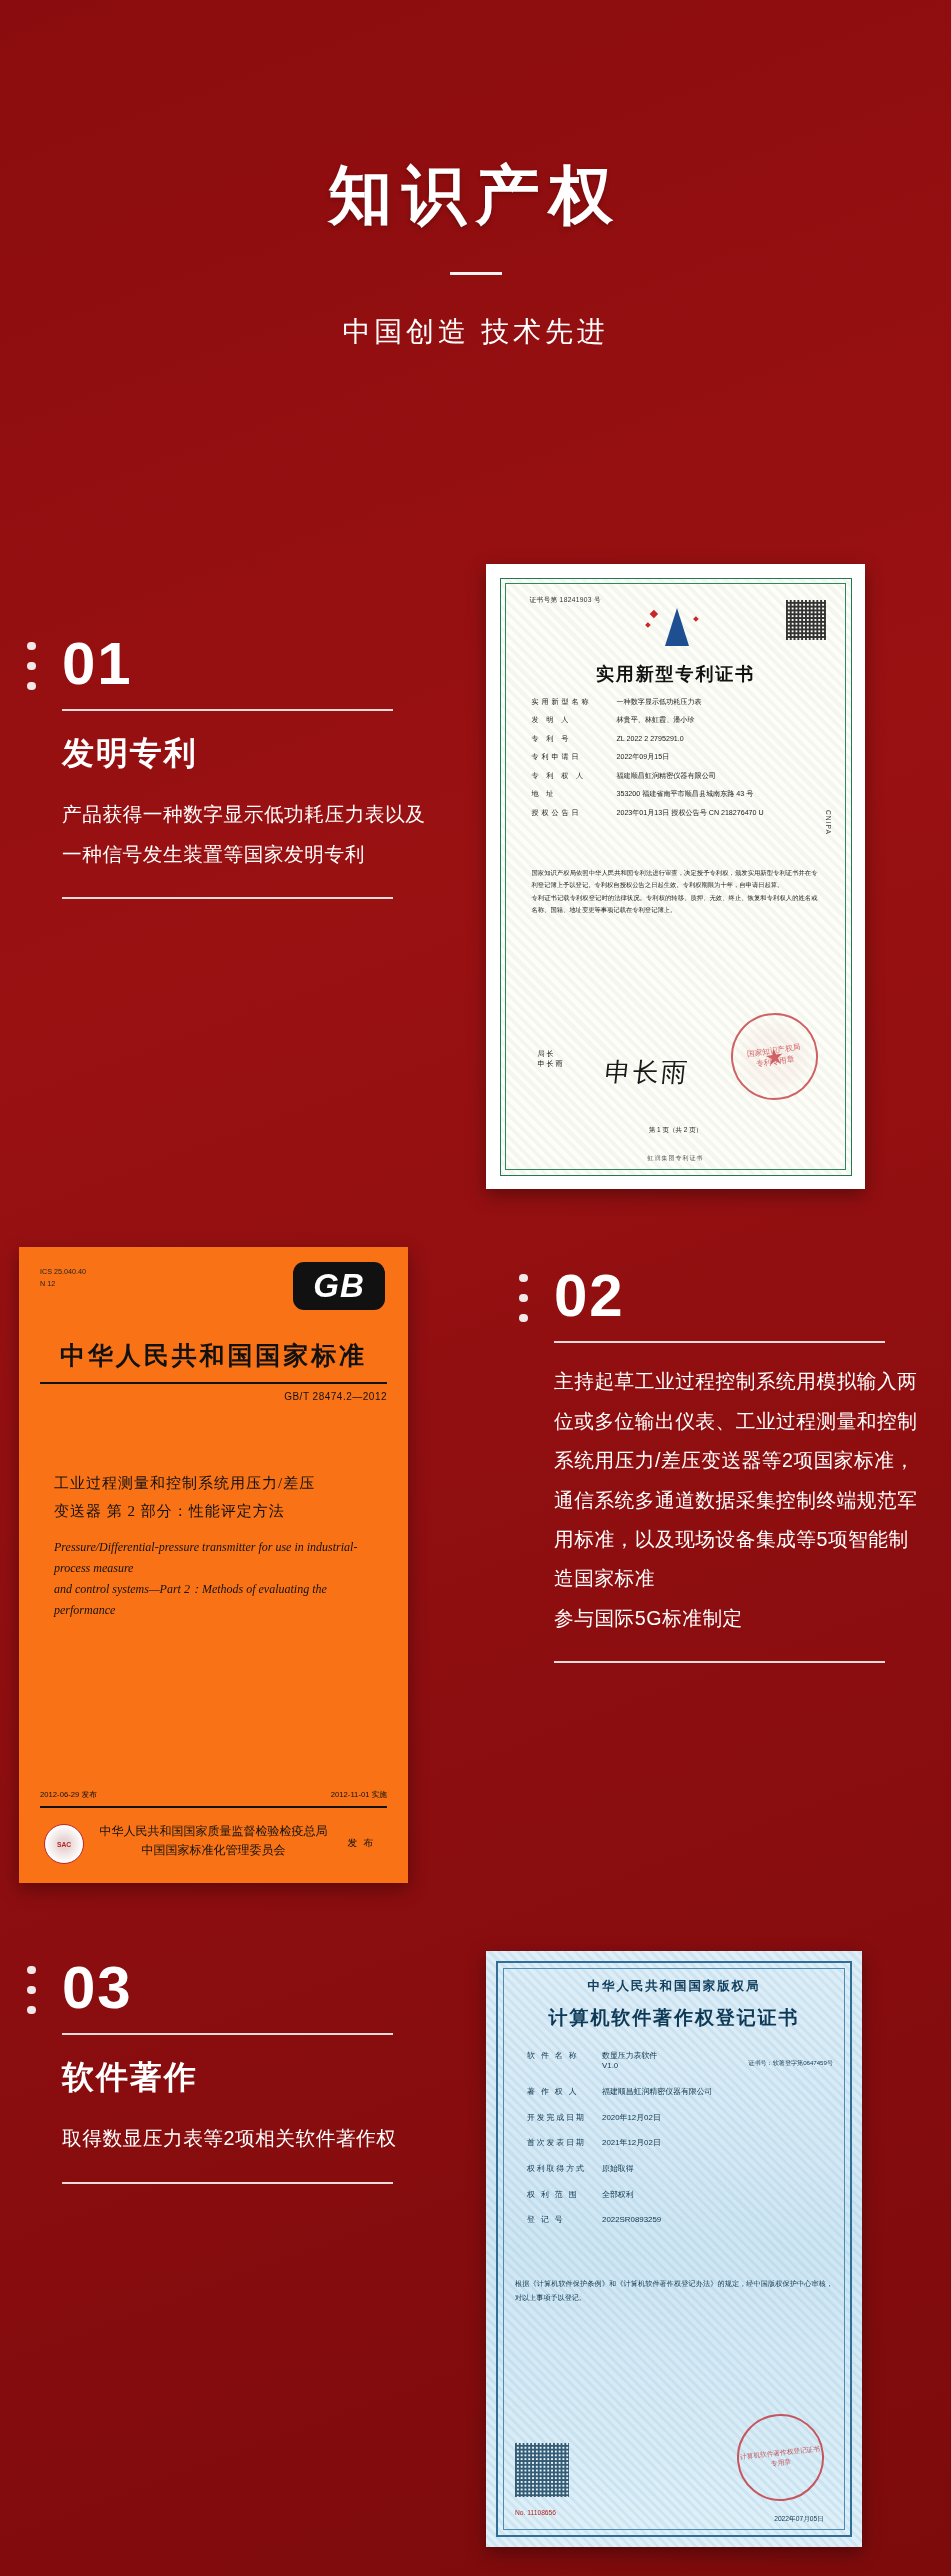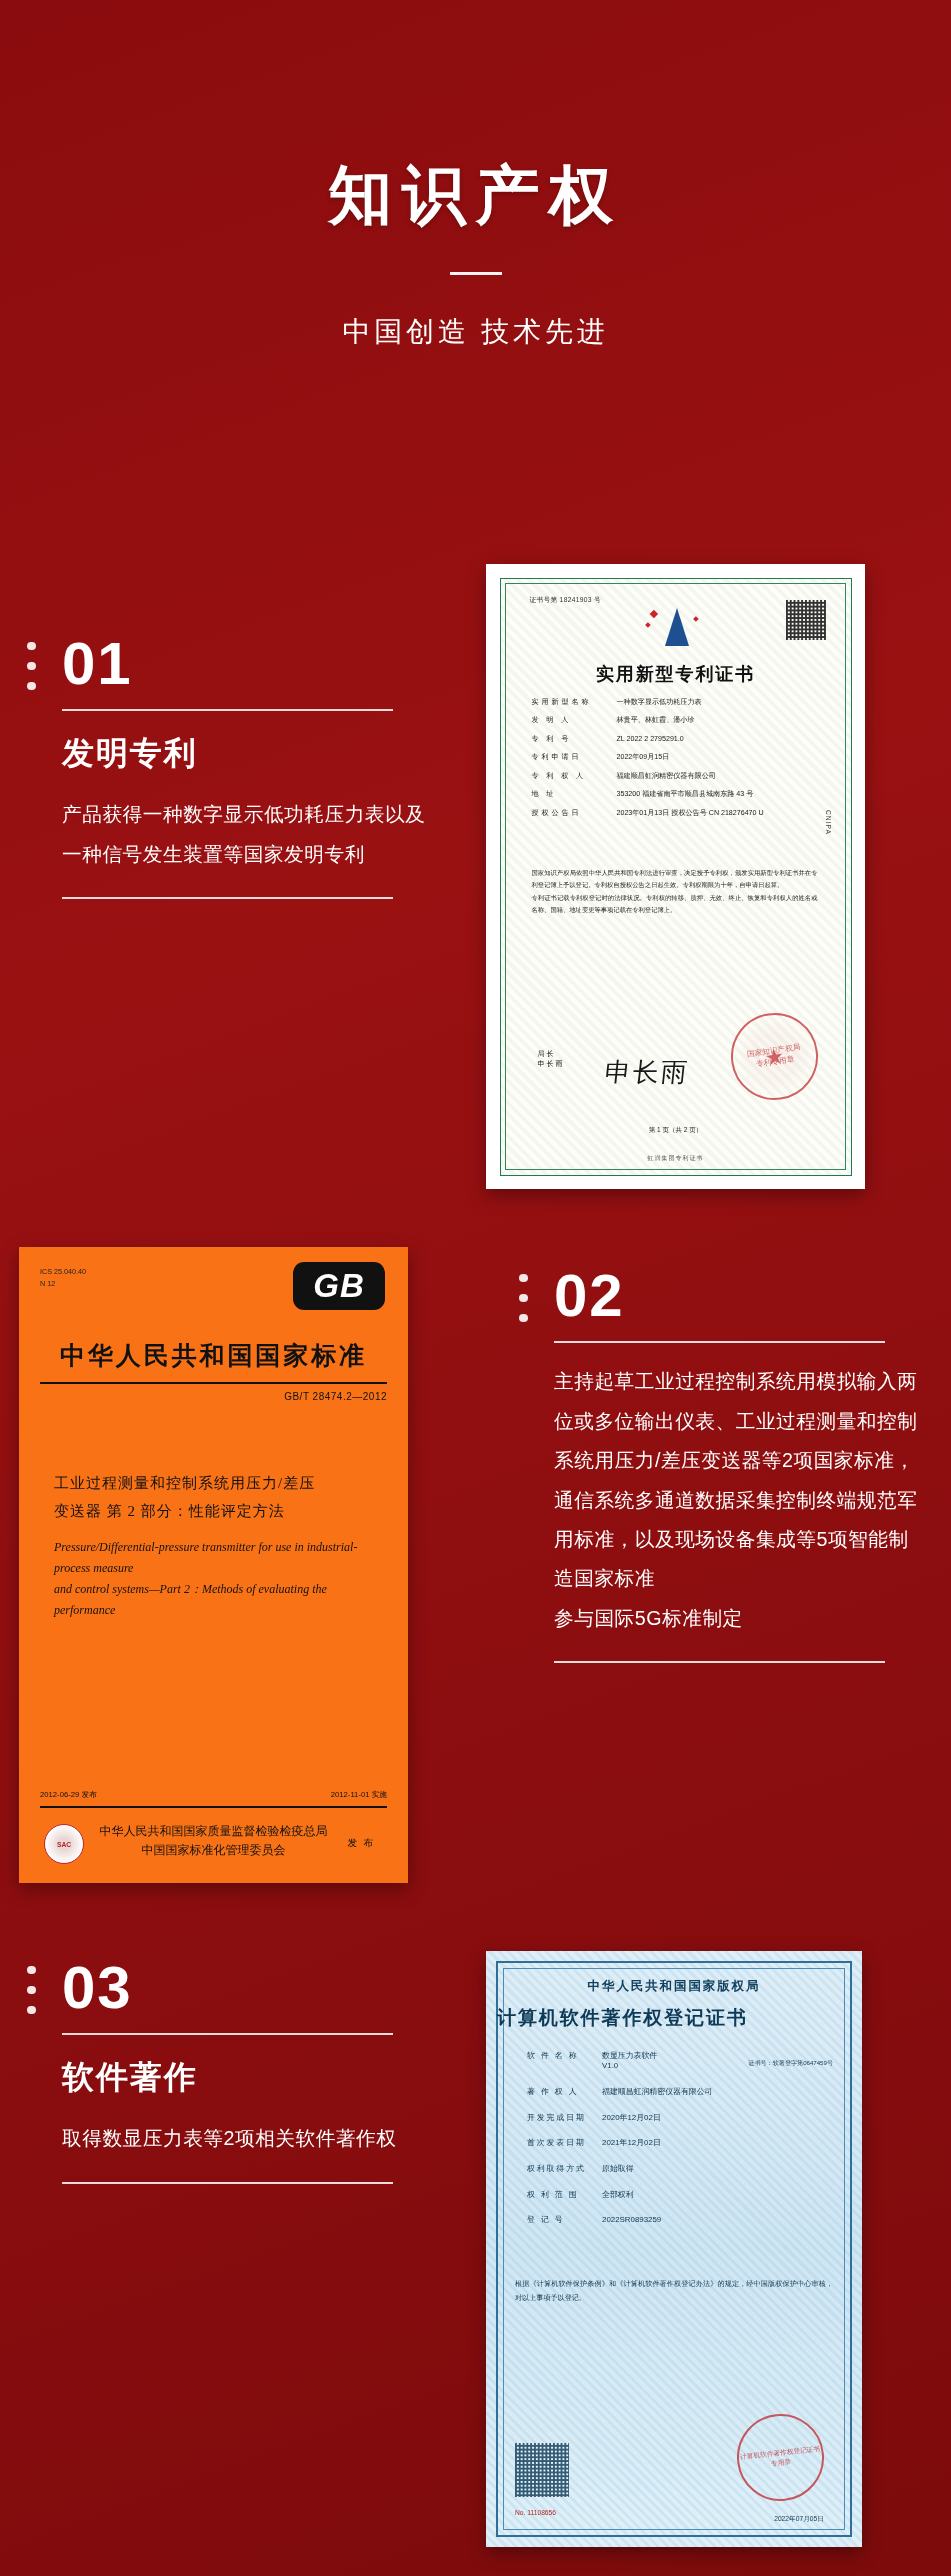--- a/index.html
+++ b/index.html
@@ -279,21 +279,21 @@
   }
   .sw-frame:after {
     content:""; position:absolute; inset:5.8px; border:1px solid #4a8cb5;
   }
   .sw-org {
     position:absolute; left:0; right:0; top:27px; text-align:center;
     font-size: 12.5px; color:#12405f; letter-spacing:1.9px; font-weight:bold;
     font-family: "Liberation Serif", serif;
   }
   .sw-title {
-    position:absolute; left:11px; right:0; top:54px; text-align:left;
+    position:absolute; left:0; right:0; top:54px; text-align:center;
     font-size: 19px; color:#0d3a57; letter-spacing:1.9px; font-weight:bold;
     font-family: "Liberation Serif", serif;
   }
   .sw-rows { position:absolute; left:41px; right:29px; top:100px; }
   .sw-row { display:flex; font-size: 7.9px; color:#10364f; margin-bottom: 15.4px; line-height:1.3; }
   .sw-k { width: 75px; flex:none; letter-spacing:1.9px; }
   .sw-v { flex:1; }
   .sw-note {
     position:absolute; left:29px; right:29px; top:327px;
     font-size: 7.1px; color:#10364f; line-height:1.95; text-align: justify;

